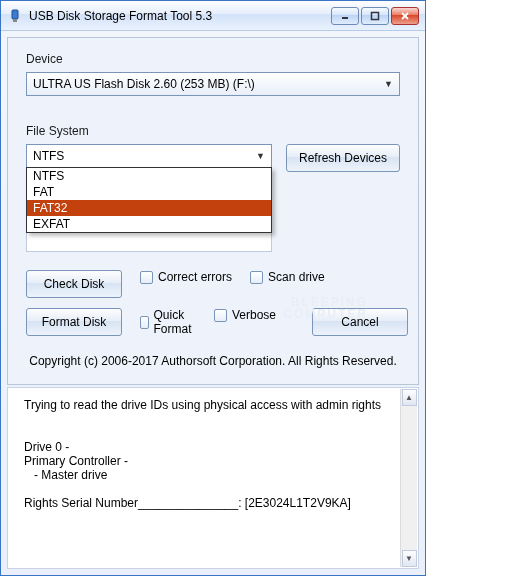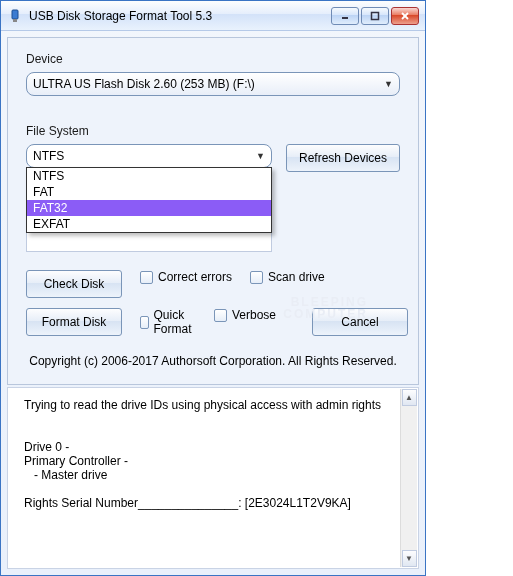--- a/index.html
+++ b/index.html
@@ -7,27 +7,27 @@
   .window { width: 426px; height: 576px; border: 1px solid #3a74c4; background: linear-gradient(#f2f6fc,#e9f0fb); display: flex; flex-direction: column; }
   .titlebar { height: 30px; display: flex; align-items: center; padding: 0 6px; background: linear-gradient(#fdfefe,#e5eefc 45%,#d3e2f9 46%,#e9f2fd); border-bottom: 1px solid #b5c9e8; }
   .titlebar .icon { width: 16px; height: 16px; margin-right: 6px; display:flex; align-items:center; justify-content:center;}
   .titlebar .title { flex: 1; color: #000; }
   .win-btns { display: flex; gap: 2px; }
   .win-btn { width: 28px; height: 18px; border: 1px solid #6f8bb5; border-radius: 3px; background: linear-gradient(#f6fafd,#d5e5fb 45%,#bcd4f5 46%,#e0edfc); display:flex;align-items:center;justify-content:center; }
   .win-btn.close { background: linear-gradient(#f9d7d2,#e9795f 45%,#d9492a 46%,#eda08e); border-color:#a33; }
   .client { flex: 1; display: flex; flex-direction: column; padding: 6px; }
   .upper { border: 1px solid #b8c6dc; background: #eef3fb; padding: 14px 18px 8px; position: relative; }
   .label { color: #1a1a1a; margin-bottom: 6px; display: block; }
-  .combo { width: 100%; height: 24px; border: 1px solid #7a95b8; background: linear-gradient(#fff,#e8eef8); border-radius: 8px; display: flex; align-items: center; padding: 0 6px; justify-content: space-between; }
+  .combo { width: 100%; height: 24px; border: 1px solid #7a95b8; background: linear-gradient(#fff,#e8eef8); border-radius: 0; display: flex; align-items: center; padding: 0 6px; justify-content: space-between; }
   .combo .arrow { font-size: 9px; color:#333; }
   .row-fs { display: flex; gap: 14px; align-items: flex-start; }
   .fs-combo-wrap { flex: 1; position: relative; }
   .dropdown { position: absolute; top: 23px; left: 0; right: 0; background: #fff; border: 1px solid #333; z-index: 10; box-shadow: 3px 3px 4px rgba(0,0,0,.25); }
   .dropdown .opt { padding: 1px 6px; color: #000; }
-  .dropdown .opt.sel { background: #8b5cf6; color: #fff; }
+  .dropdown .opt.sel { background: #c2410c; color: #fff; }
   .btn { height: 26px; padding: 13px 12px; border: 1px solid #7a95b8; border-radius: 3px; background: linear-gradient(#fdfdfe,#e7eef8 45%,#d7e3f3 46%,#edf3fb); color:#000; display:inline-flex;align-items:center;justify-content:center; min-width:96px;}
   .check-row { display: flex; align-items: flex-start; gap: 18px; margin-top: 18px; }
   .chk { display: flex; align-items: center; gap: 5px; }
   .chkbox { width: 13px; height: 13px; border: 1px solid #7a95b8; background: linear-gradient(#fff,#e6eef8); border-radius:2px;}
   .copyright { text-align: center; color: #000; margin: 18px 0 8px; }
   .log { flex: 1; border: 1px solid #c9d3e5; background: #fff; margin-top: 2px; position: relative; padding: 10px 16px; font-family: "Segoe UI", sans-serif; color:#000; overflow:hidden;}
   .log .scroll { position:absolute; right:1px; top:1px; bottom:1px; width:17px; background:#f0f0f0; border-left:1px solid #dcdcdc; display:flex; flex-direction:column; justify-content:space-between; align-items:center;}
   .sbtn { width:15px;height:17px;background:linear-gradient(#fdfdfe,#e0e7f2); border:1px solid #c0cbe0; display:flex;align-items:center;justify-content:center;font-size:8px;color:#555;}
   .spacer { height: 28px; }
   .hidden-input { height:24px; border:1px solid #c0cbe0; background:#fff; margin-top: 60px; }

